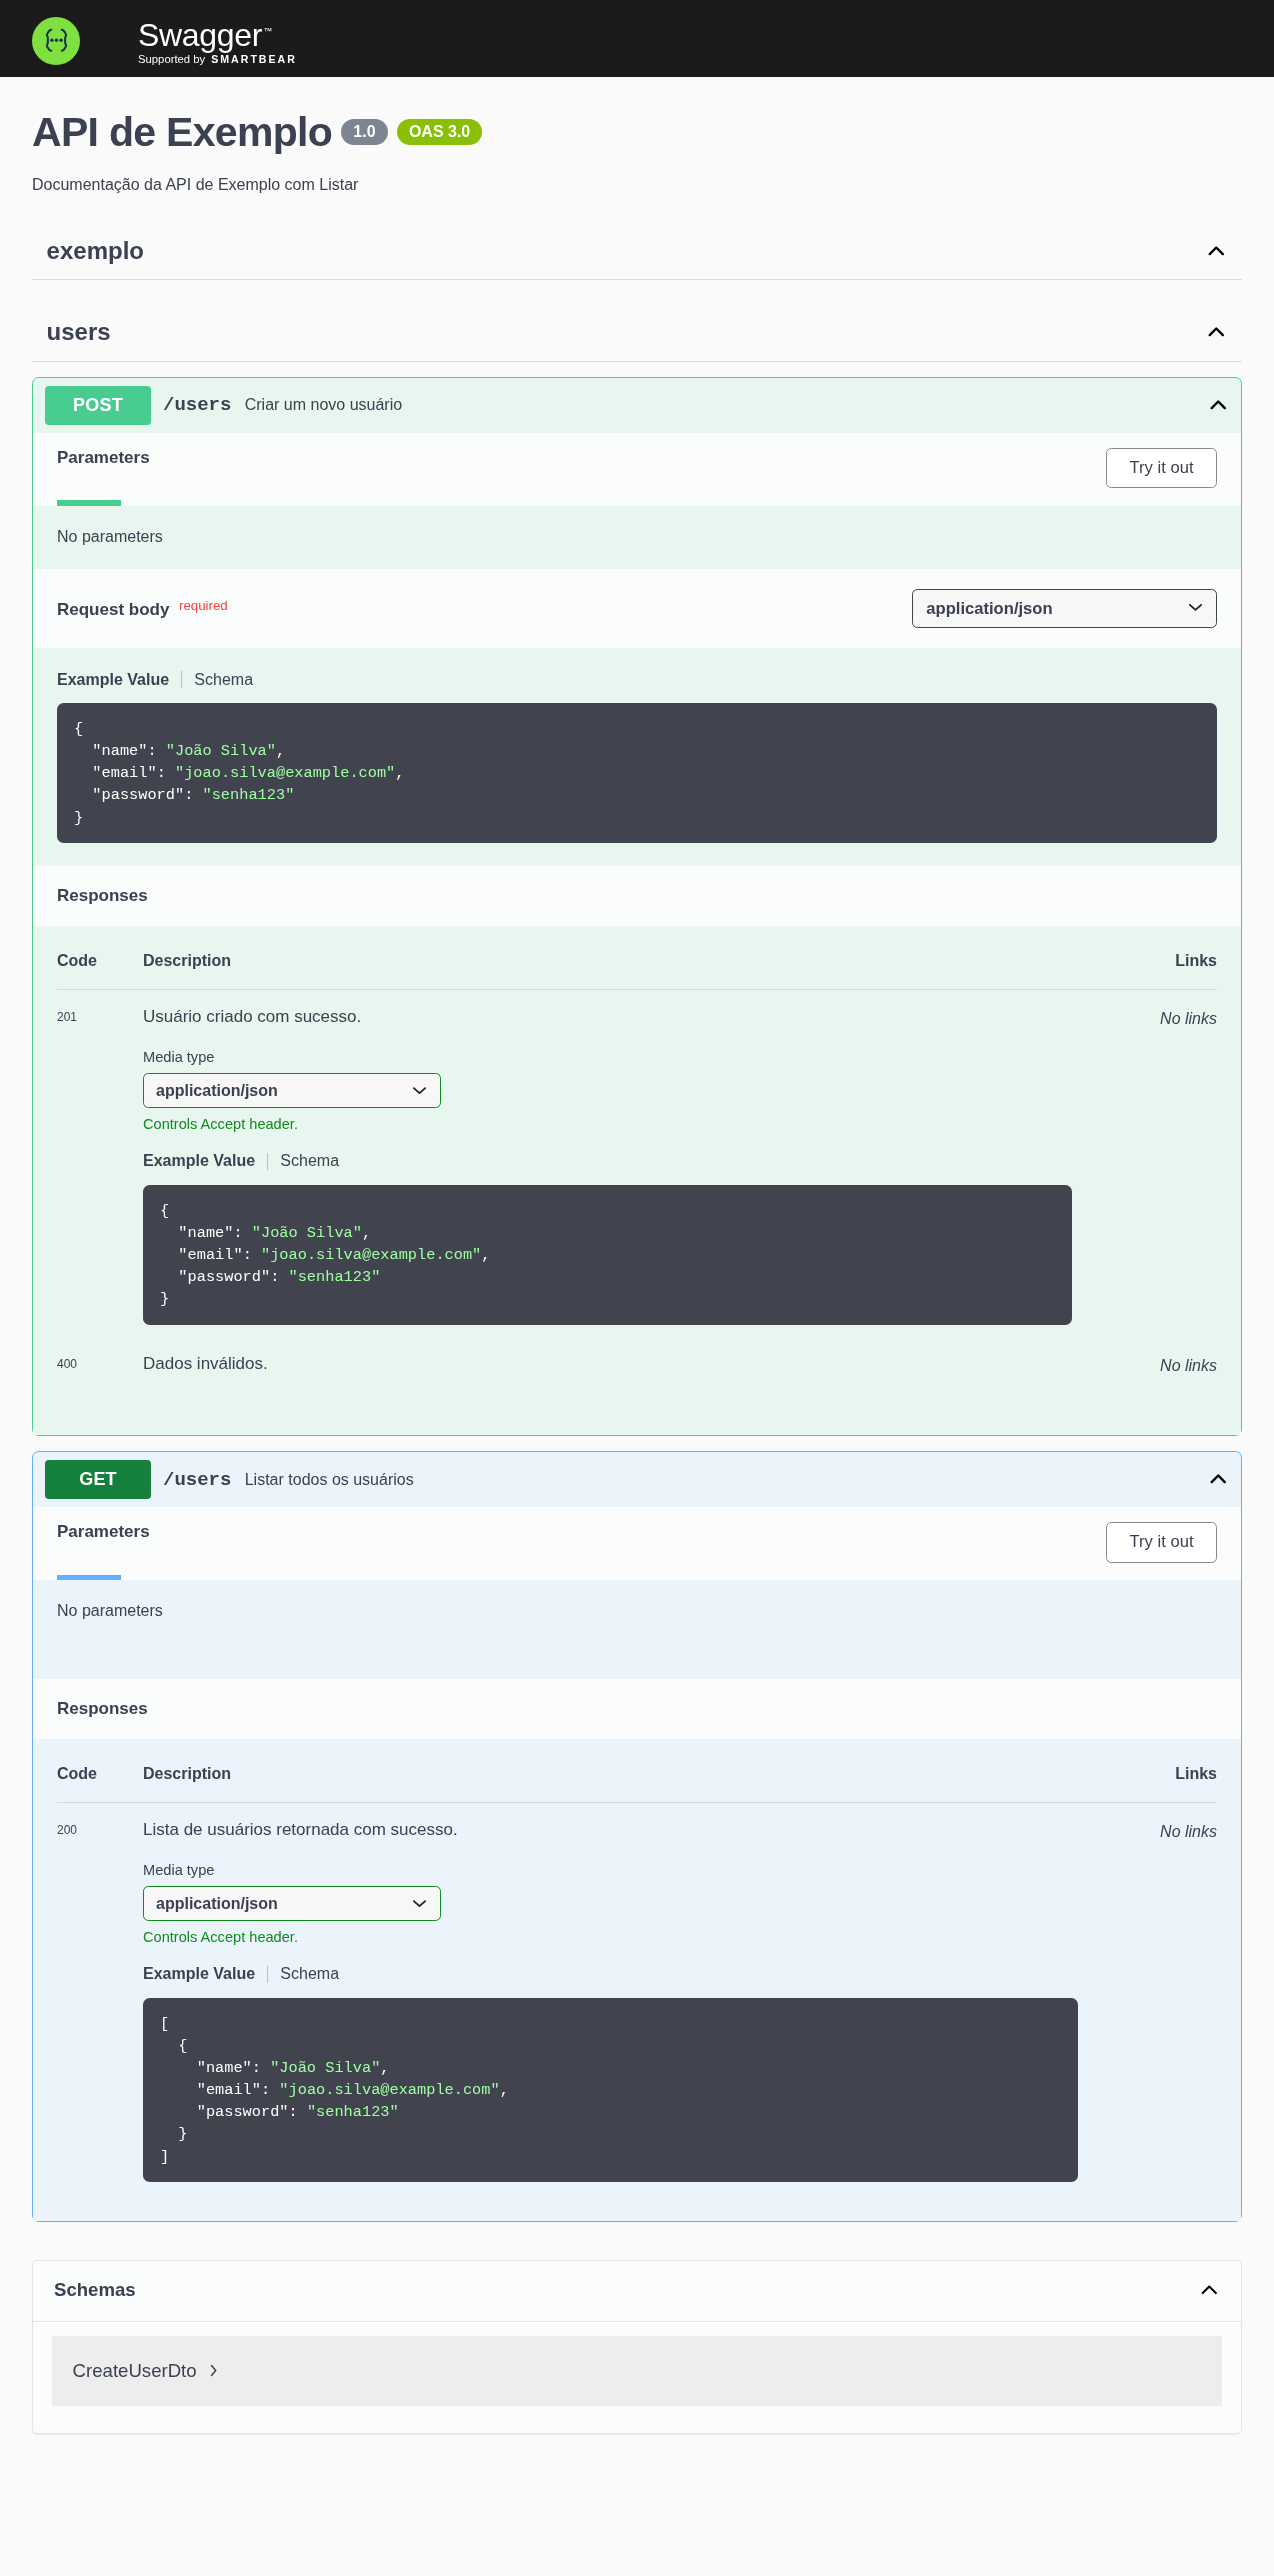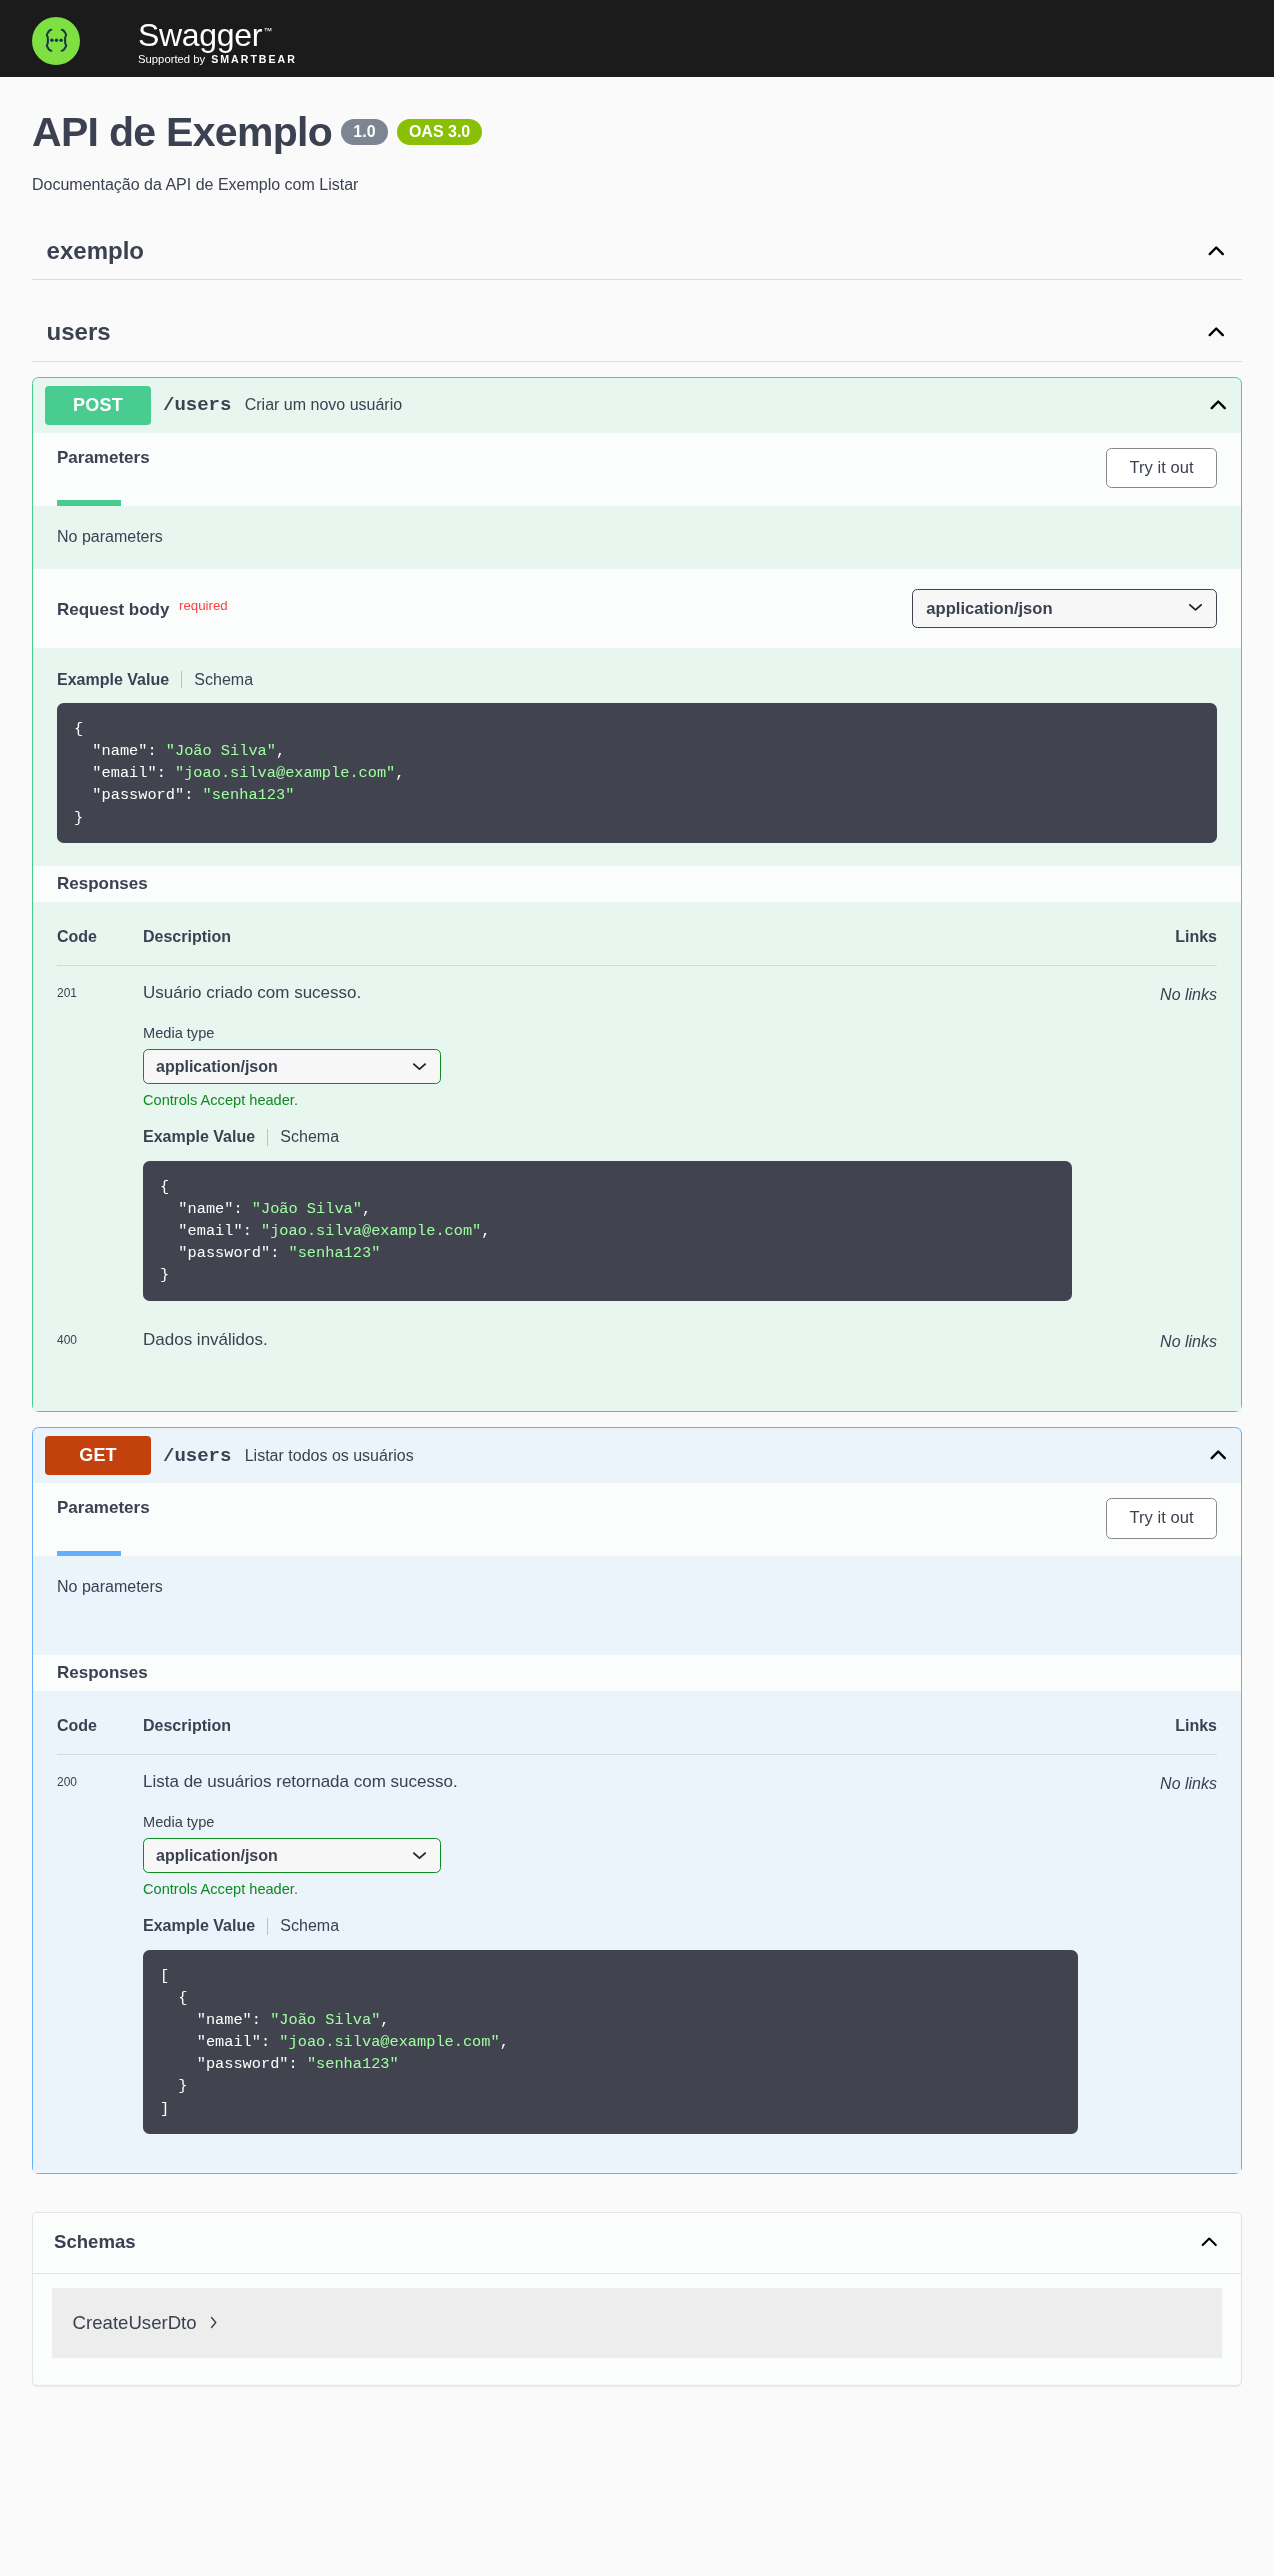--- a/index.html
+++ b/index.html
@@ -70,21 +70,21 @@
 
   .op-summary {
     display:flex; align-items:center; padding:8px 12px; cursor:pointer;
   }
   .method {
     min-width:106px; text-align:center; color:#fff; font-weight:700;
     font-size:18px; border-radius:4px; padding:9.3px 0; margin-right:12px;
     font-family:"Liberation Sans", sans-serif; letter-spacing:0.2px;
   }
   .method.post { background:#49cc90; }
-  .method.get  { background:#c2410c; }
+  .method.get  { background:#15803d; }
   .op-path {
     font-family:"Liberation Mono", monospace; font-size:19px; font-weight:700;
     color:#3b4151; margin-right:13.3px;
   }
   .op-desc { font-size:16px; color:#3b4151; flex:1; }
   .op-summary .chev { margin-left:auto; }
 
   .op-body { background:#fbfcfc; }
   .section-head {
     display:flex; align-items:flex-start; justify-content:space-between;
@@ -131,21 +131,21 @@
   .ev-sep { width:1.3px; height:17px; background:#b9bfc7; display:inline-block; }
   .ev-inactive { color:#3b4151; }
 
   pre.code {
     background:#41444e; color:#fff; border-radius:6.6px;
     font-family:"Liberation Mono", monospace; font-size:15.3px; line-height:1.45;
     padding:14.6px 17px; margin:0; white-space:pre; overflow:auto;
   }
   pre.code .gv { color:#9effa0; }
 
-  .responses-head { background:#fbfcfc; padding:8px 24px; }
+  .responses-head { background:#fbfcfc; padding:20px 24px; }
   .resp-table { width:100%; border-collapse:collapse; }
   .post .resp-zone { background:#e8f6f0; }
   .get  .resp-zone { background:#ebf3fb; }
   .resp-zone { padding:0 24px 26.5px 24px; }
   .resp-table th {
     text-align:left; font-size:16px; font-weight:700; color:#3b4151;
     padding:26.5px 0 18.6px 0; border-bottom:0.7px solid #d2dbd6;
   }
   .resp-table th.c-code { width:86px; }
   .resp-table th.c-links { text-align:right; }

